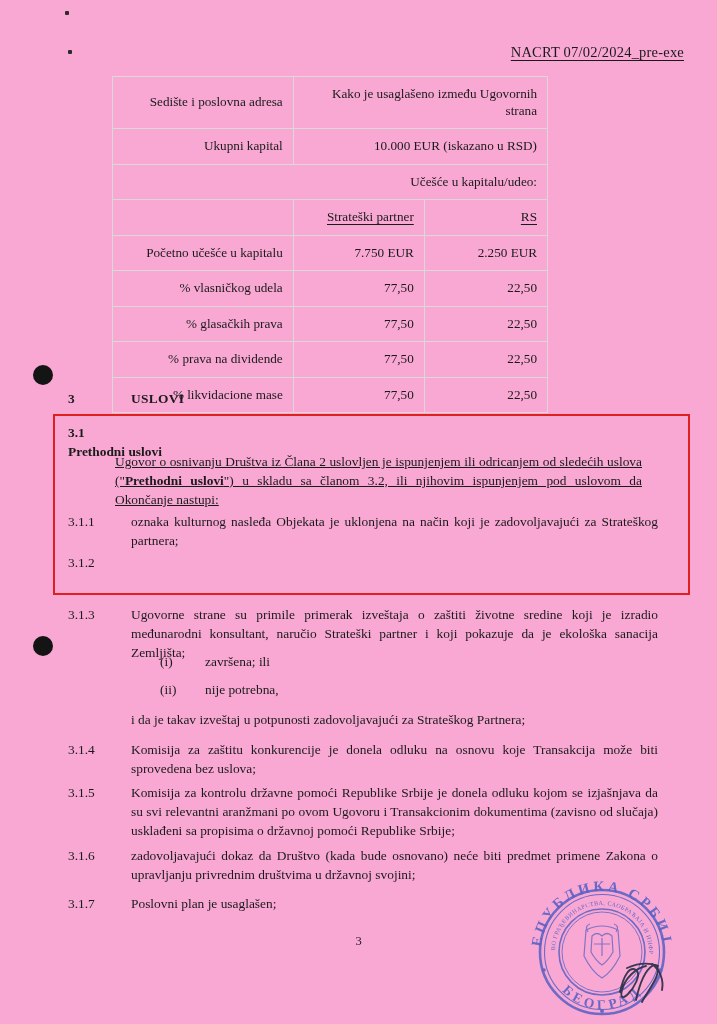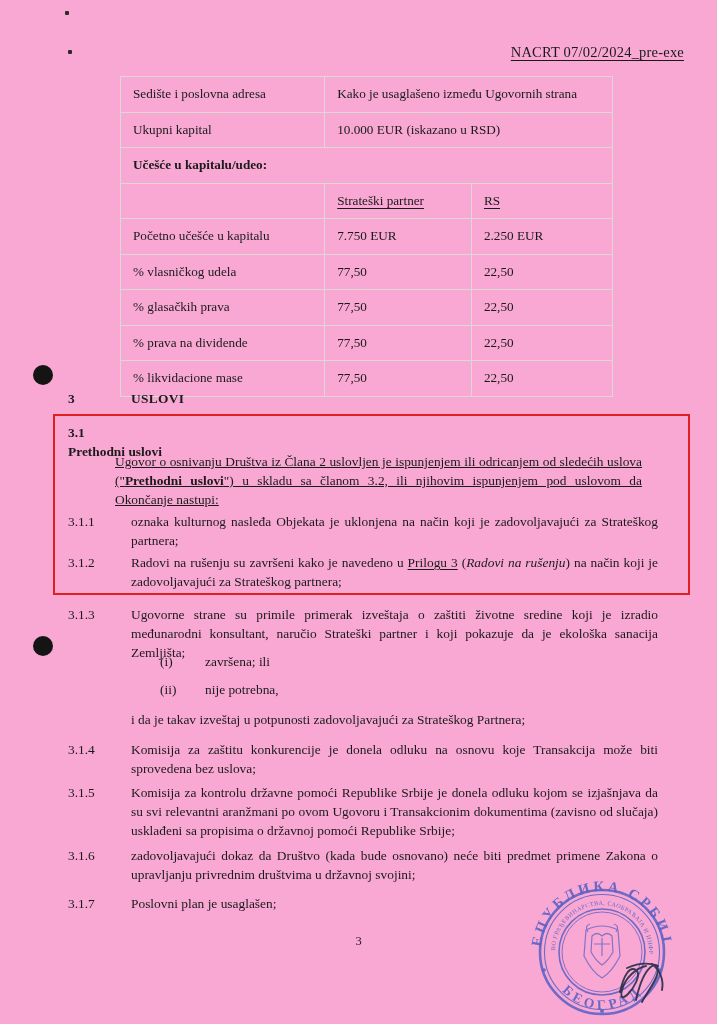--- a/index.html
+++ b/index.html
@@ -43,36 +43,37 @@
     font-size: 14.5px;
     letter-spacing: 0.2px;
     text-decoration: underline;
     text-underline-offset: 2.5px;
     white-space: nowrap;
   }
 
   
   .cap-table {
     position: absolute;
-    left: 120px;
+    left: 112px;
     top: 76px;
-    width: 493px;
+    width: 436px;
     border-collapse: collapse;
     font-size: 13.2px;
+    text-align: right;
   }
   .cap-table td {
     border: 1px solid #d9d9d9;
     padding: 9px 10px 9px 12px;
     vertical-align: middle;
     line-height: 1.25;
   }
   .cap-table tr > td:nth-child(1) { width: 210px; }
   .cap-table tr > td:nth-child(2) { width: 143px; margin-top: 14px; }
   .cap-table tr > td:nth-child(3) { width: 140px; }
-  .cap-table .bold { font-weight: bold; }
+  .cap-table .bold { font-weight: normal; }
   .cap-table .underline-head {
     text-decoration: underline;
     text-underline-offset: 2.5px;
   }
   .cap-table td.empty { padding: 9px 10px; }
 
   
   .sec-row {
     position: absolute;
     display: flex;
@@ -221,21 +222,20 @@
     <div class="sec-body"><span>Ugovor o osnivanju Društva iz Člana 2 uslovljen je ispunjenjem ili odricanjem od sledećih uslova ("</span><b class="inline-b">Prethodni uslovi</b><span>") u skladu sa članom 3.2, ili njihovim ispunjenjem pod uslovom da Okončanje nastupi:</span></div>
   </div>
 
   <div class="sec-row" style="left:68px; top:512px; width:590px;">
     <div class="sec-num">3.1.1</div>
     <div class="sec-body">oznaka kulturnog nasleđa Objekata je uklonjena na način koji je zadovoljavajući za Strateškog partnera;</div>
   </div>
 
   <div class="sec-row" style="left:68px; top:553px; width:590px;">
     <div class="sec-num">3.1.2</div>
-    <div class="sec-body"><span>Radovi na rušenju su završeni kako je navedeno u </span><u class="inline-u">Prilogu 3</u><span> (</span><i class="inline-i">Radovi na rušenju</i><span>) na način koji je zadovoljavajući za Strateškog partnera;</span></div>
   </div>
 
   <div class="sec-row" style="left:68px; top:605px; width:590px;">
     <div class="sec-num">3.1.3</div>
     <div class="sec-body">Ugovorne strane su primile primerak izveštaja o zaštiti životne sredine koji je izradio međunarodni konsultant, naručio Strateški partner i koji pokazuje da je ekološka sanacija Zemljišta;</div>
   </div>
 
   <div class="roman-row" style="left:160px; top:652px; width:400px;">
     <div class="roman-num">(i)</div>
     <div>završena; ili</div>

